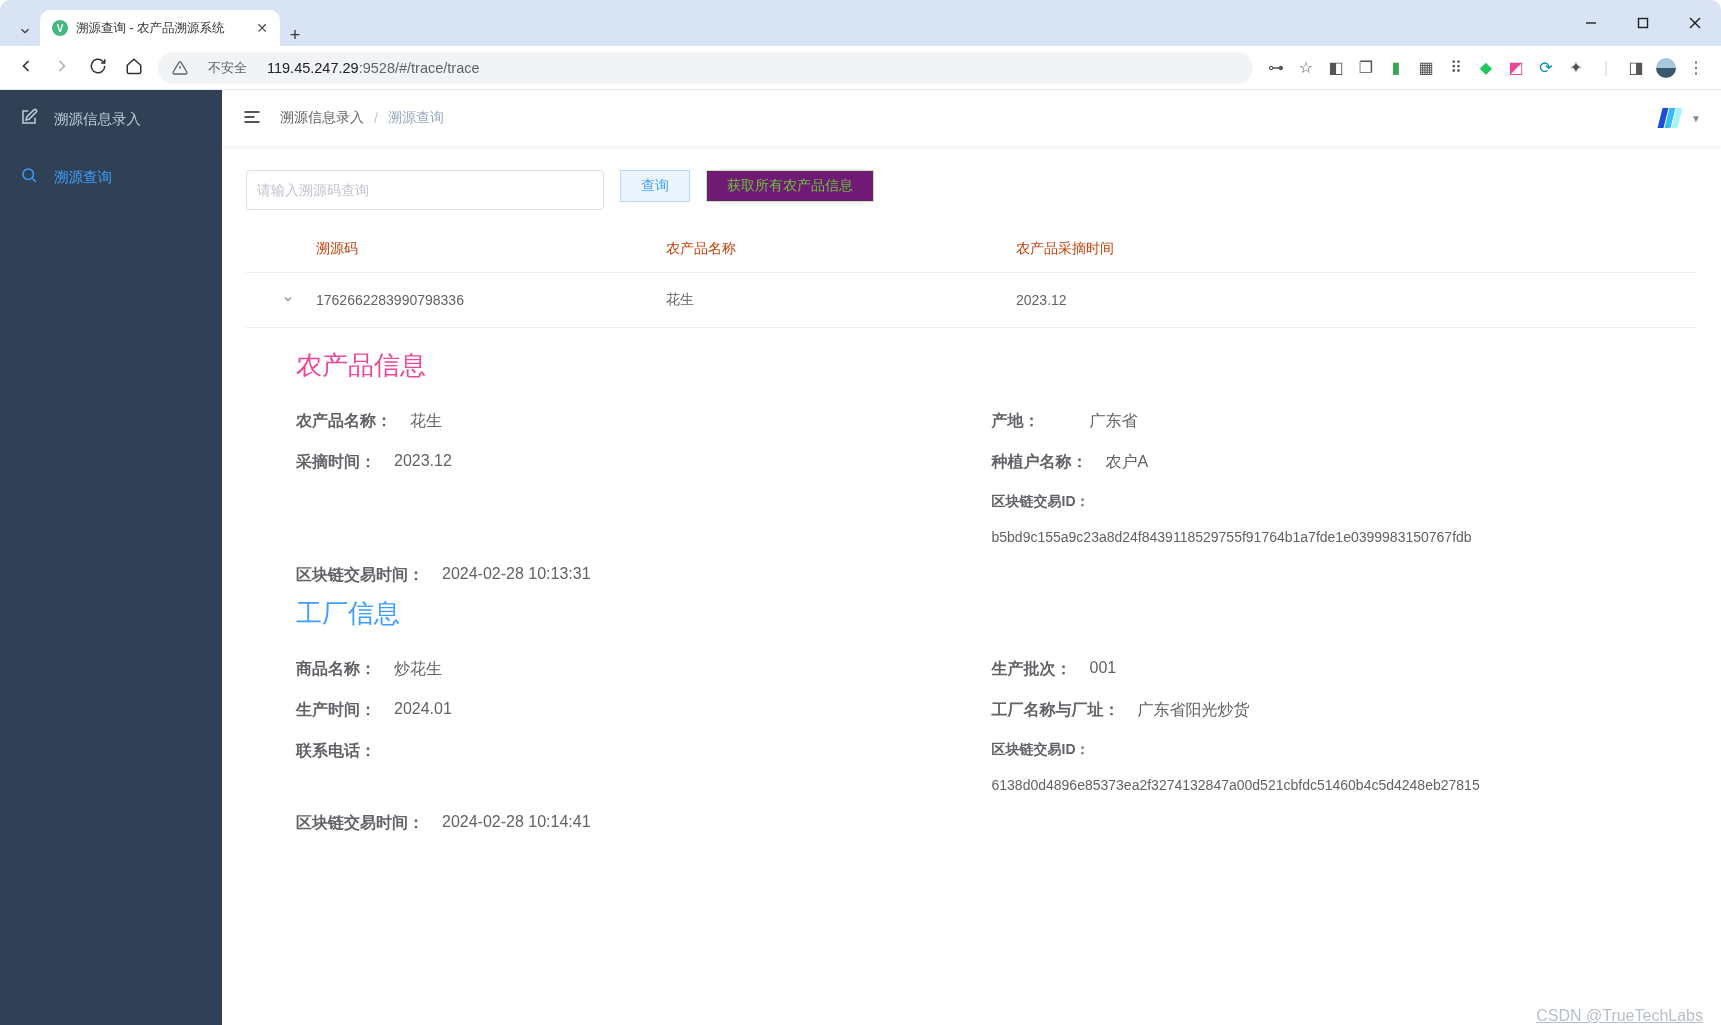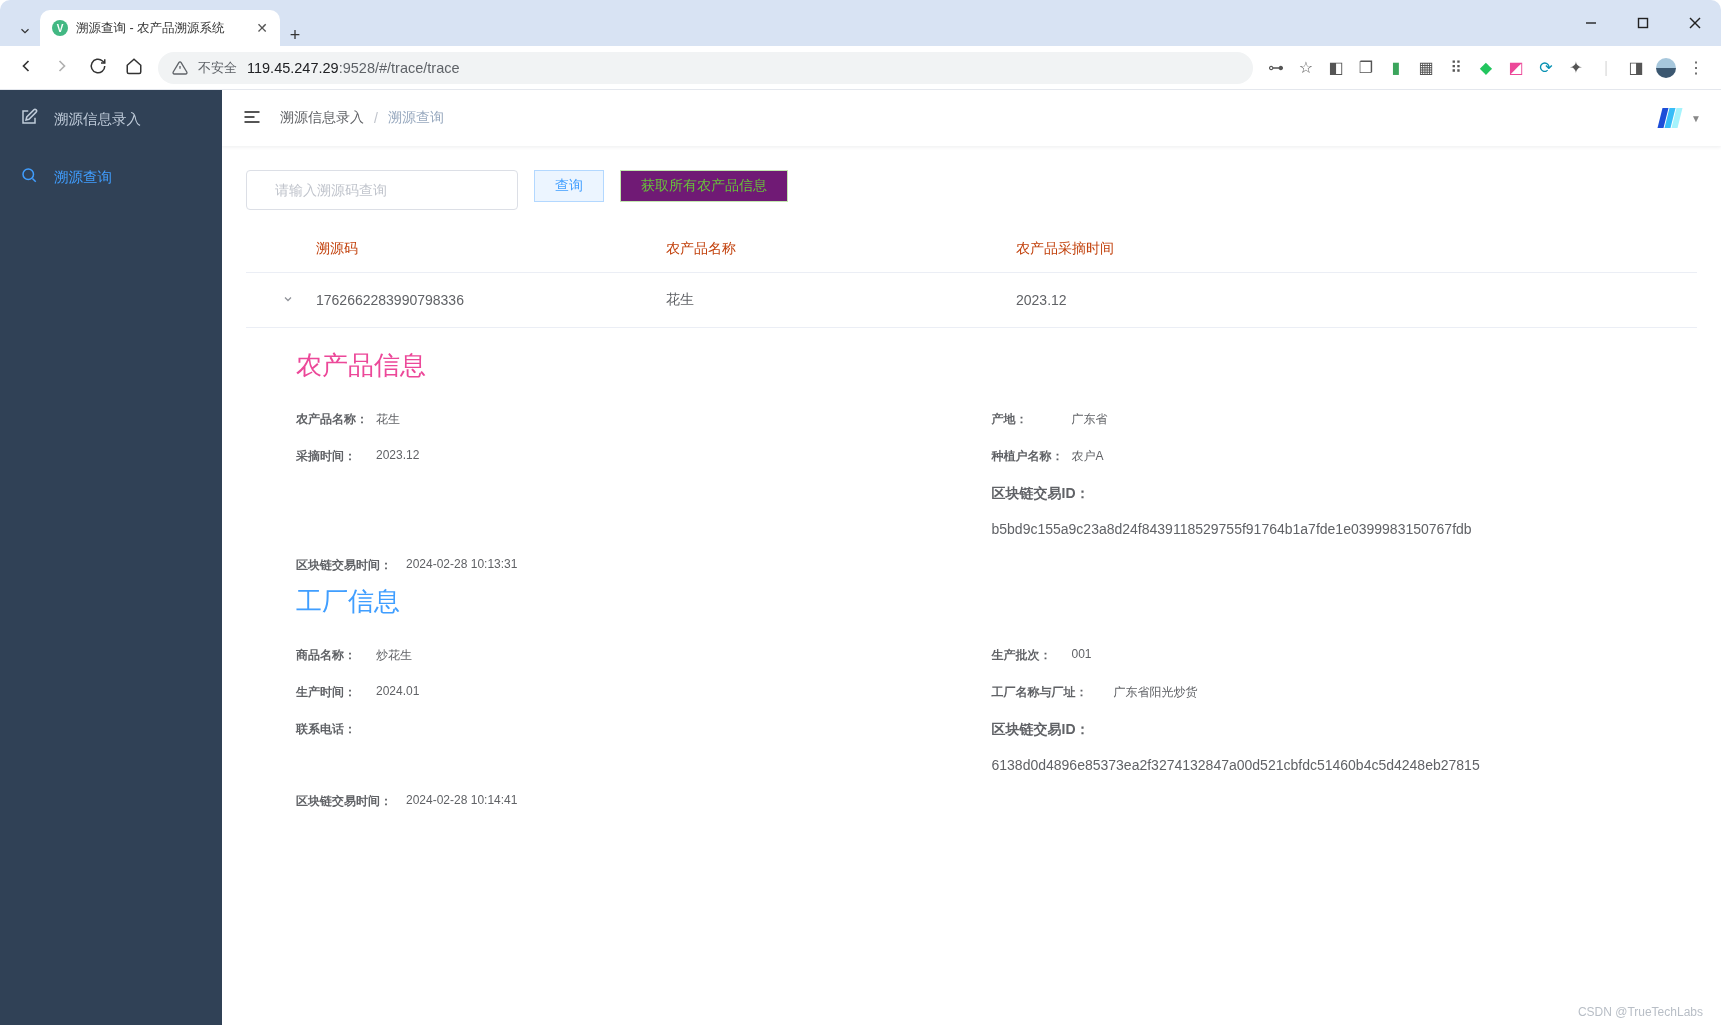--- a/index.html
+++ b/index.html
@@ -69,21 +69,21 @@
     .nav-btn { width: 24px; text-align: center; color: #333; }
     .nav-btn.disabled { color: #b0b0b0; }
     .url-bar {
       flex: 1;
       height: 32px;
       background: #f1f3f4;
       border-radius: 16px;
       display: flex;
       align-items: center;
       padding: 0 14px;
-      gap: 10px;
+      gap: 20px;
       color: #333;
       font-size: 14.5px;
     }
     .url-warn { color: #5f6368; font-size: 13px; }
     .url-host { color: #202124; }
     .url-port { color: #5f6368; }
     .url-path { color: #5f6368; }
     .ext-icons { display: flex; gap: 8px; align-items: center; }
     .ext-icon { width: 22px; height: 22px; display: flex; align-items:center; justify-content:center; color:#555; font-size:16px; }
 
@@ -148,25 +148,25 @@
       padding: 24px;
       overflow-y: auto;
       flex: 1;
     }
     .query-row {
       display: flex;
       gap: 16px;
       margin-bottom: 16px;
     }
     .input {
-      width: 272px;
+      width: 358px;
       height: 40px;
       border: 1px solid #dcdfe6;
       border-radius: 4px;
-      padding: 0 28px;
+      padding: 0 10px;
       outline: none;
       font-size: 14px;
       color:#606266;
     }
     .input::placeholder { color:#c0c4cc; }
     .btn {
       height: 32px;
       padding: 0 20px;
       border-radius: 0;
       display: flex; align-items: center; justify-content: center;
@@ -217,37 +217,38 @@
     }
     .green { color: #ec4899; }
     .blue { color: #409eff; }
     .detail-grid {
       display: grid;
       grid-template-columns: 1fr 1fr;
       column-gap: 40px;
     }
     .field {
       display: flex;
+      gap: 18px;
       padding: 10px 0;
-      font-size: 12px;
+      font-size: 16px;
       color:#606266;
     }
     .field .label { font-weight: 600; color:#606266; min-width:80px; }
     .field .val { color:#606266; word-break: break-all;}
     .field.wide { grid-column: 1; }
     .tx-block {
       grid-column: 2;
       padding: 10px 0;
       color:#606266;
       word-break: break-all;
     }
     .tx-label { font-weight: 600; margin-bottom: 18px;}
     .watermark {
-      position: absolute; right: 18px; bottom: 6px;
-      color: #b8bec6; font-size: 12px;
+      position: absolute; right: 18px; bottom: 0;
+      color: #b8bec6; font-size: 16px; text-decoration: underline;
     }
   </style>
 </head>
 <body>
 
 <div class="browser-chrome">
   <div class="tab-dropdown-btn">
     <svg width="14" height="14" viewBox="0 0 24 24" fill="none" stroke="currentColor" stroke-width="2">
         <polyline points="6 9 12 15 18 9"></polyline>
       </svg>

